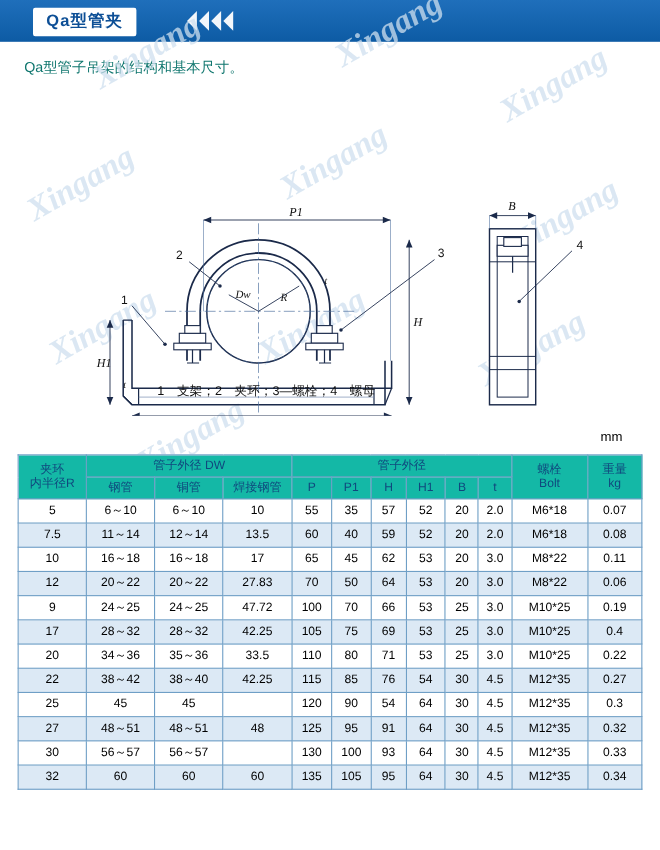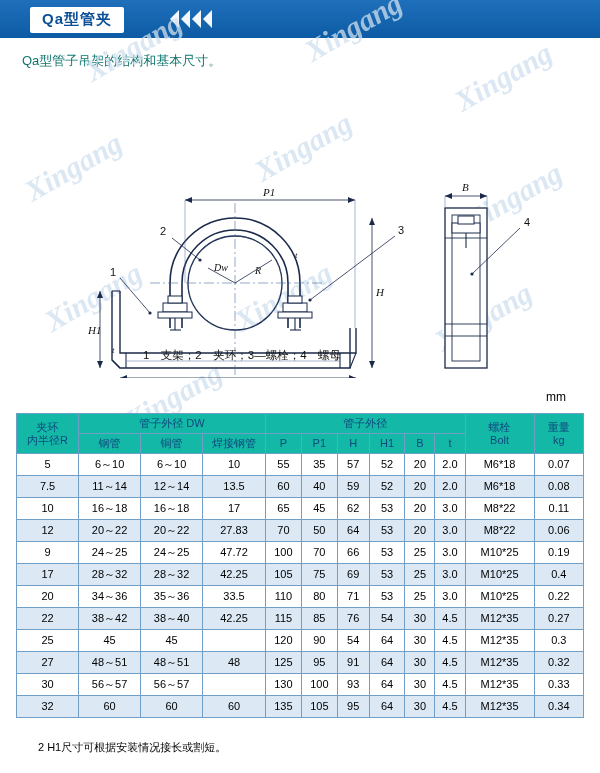--- a/index.html
+++ b/index.html
@@ -428,14 +428,13 @@
         <td>64</td>
         <td>30</td>
         <td>4.5</td>
         <td>M12*35</td>
         <td>0.34</td>
       </tr>
     </tbody>
 </table>
 
 <div class="notes">
-  <div>　　2 H1尺寸可根据安装情况接长或割短。</div>
 </div>
 
 </body></html>

